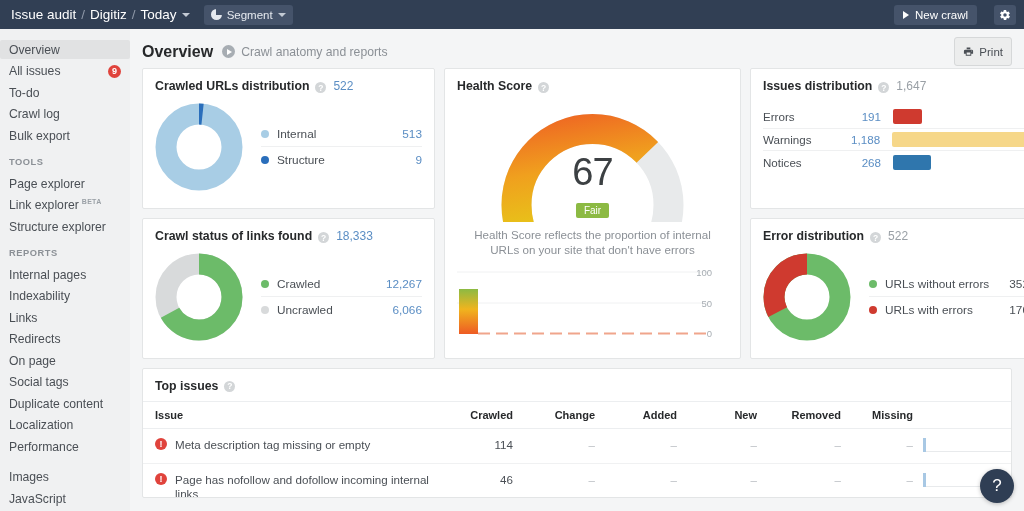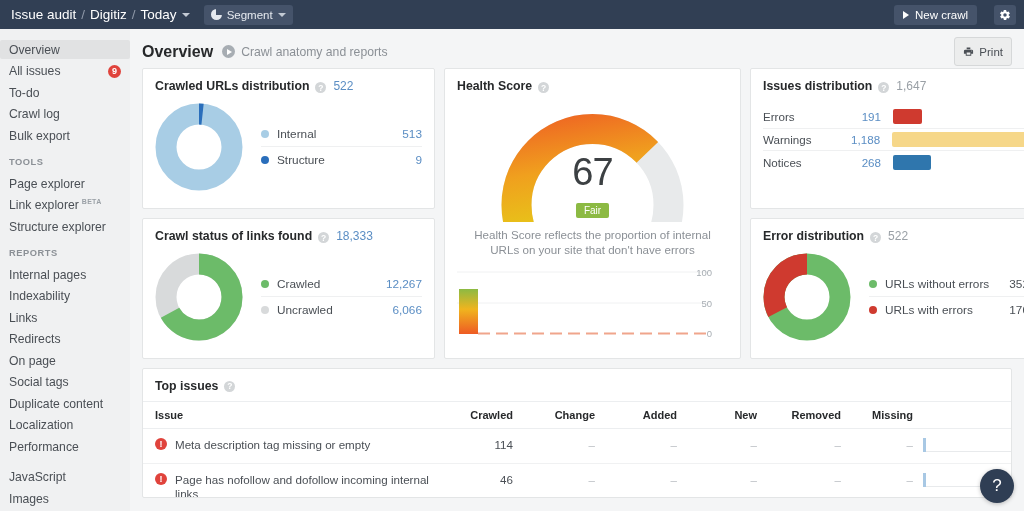--- a/index.html
+++ b/index.html
@@ -307,24 +307,24 @@
     </div>
     <div class="nav-item">
       <span>Localization</span>
     </div>
     <div class="nav-item">
       <span>Performance</span>
     </div>
 
     <div class="nav-gap"></div>
     <div class="nav-item">
+      <span>Images</span>
+    </div>
+    <div class="nav-item">
       <span>JavaScript</span>
-    </div>
-    <div class="nav-item">
-      <span>Images</span>
     </div>
     <div class="nav-item">
       
     </div>
 
   </div>
 
   <div class="main">
 
     <div class="page-head">

